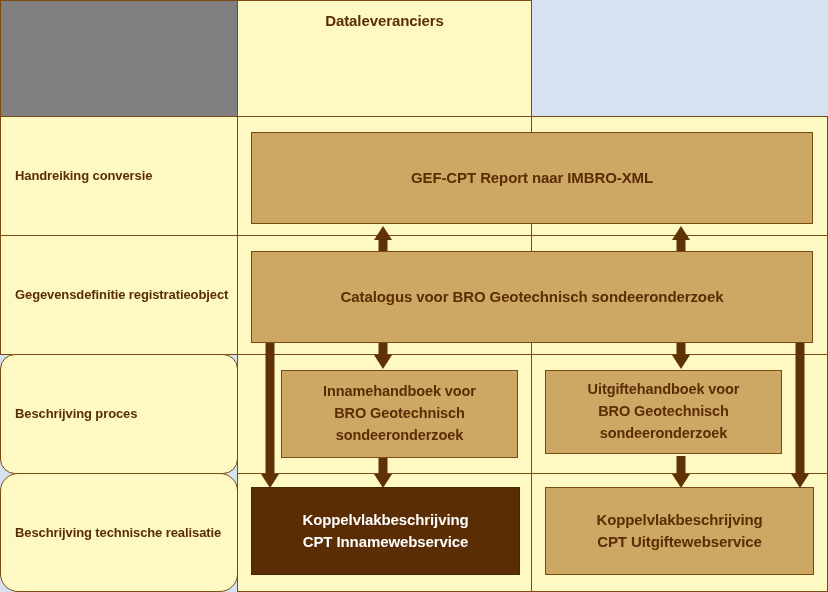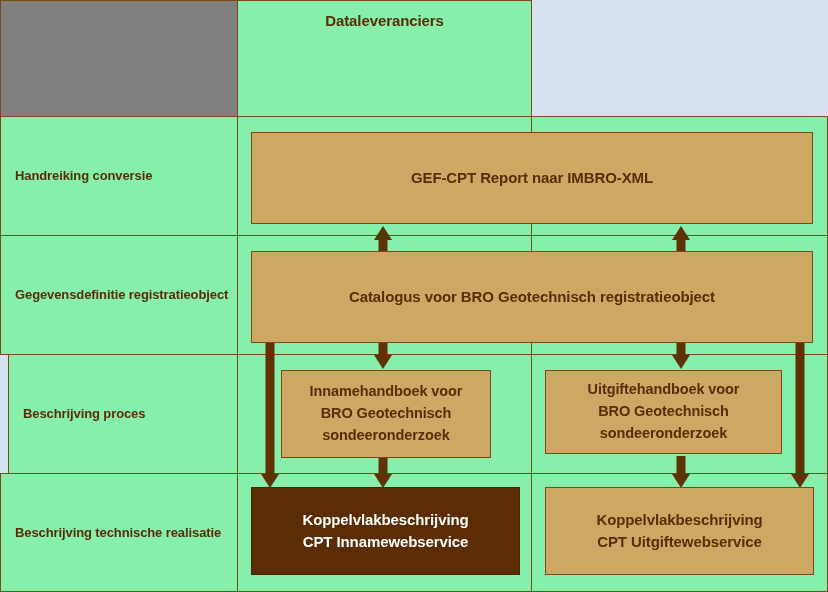--- a/index.html
+++ b/index.html
@@ -18,21 +18,21 @@
     height: 592px;
     overflow: hidden;
     background: #d6e2ef;
   }
 
   
   .cell {
     position: absolute;
     box-sizing: border-box;
     border: 1px solid #7a4a10;
-    background: #86efac;
+    background: #fef9c3;
   }
   .cell.corner {
     background: #808080;
     border-color: #7a4a10;
   }
 
   .row-label {
     position: absolute;
     left: 14px;
     right: 10px;
@@ -141,27 +141,27 @@
   </div>
   <div class="cell" style="left:237px; top:116px; width:295px; height:120px;"></div>
   <div class="cell" style="left:531px; top:116px; width:297px; height:120px;"></div>
 
   <div class="cell" style="left:0px;  top:235px; width:278px; height:120px;">
     <div class="row-label">Gegevensdefinitie registratieobject</div>
   </div>
   <div class="cell" style="left:237px; top:235px; width:295px; height:120px;"></div>
   <div class="cell" style="left:531px; top:235px; width:297px; height:120px;"></div>
 
-  <div class="cell" style="left:8px;  top:354px; width:238px; height:120px;">
+  <div class="cell" style="left:0px;  top:354px; width:238px; height:120px;border-radius:15px;">
     <div class="row-label">Beschrijving proces</div>
   </div>
   <div class="cell" style="left:237px; top:354px; width:295px; height:120px;"></div>
   <div class="cell" style="left:531px; top:354px; width:297px; height:120px;"></div>
 
-  <div class="cell" style="left:0px;  top:473px; width:238px; height:119px;">
+  <div class="cell" style="left:0px;  top:473px; width:238px; height:119px;border-radius:18px;">
     <div class="row-label">Beschrijving technische realisatie</div>
   </div>
   <div class="cell" style="left:237px; top:473px; width:295px; height:119px;"></div>
   <div class="cell" style="left:531px; top:473px; width:297px; height:119px;"></div>
 
   <div class="arrow up" style="left:374px; top:226px; width:18px; height:27px;">
     <span class="head"></span>
       <span class="shaft"></span>
   </div>
 
@@ -198,24 +198,24 @@
   <div class="arrow down" style="left:672px; top:456px; width:18px; height:32px;">
     <span class="shaft"></span>
       <span class="head"></span>
   </div>
 
   <div class="box" style="left:251px; top:132px; width:562px; height:92px;">
     <span class="txt">GEF-CPT Report naar IMBRO-XML</span>
   </div>
 
   <div class="box" style="left:251px; top:251px; width:562px; height:92px;">
-    <span class="txt">Catalogus voor BRO Geotechnisch registratieobject</span>
-  </div>
-
-  <div class="box small" style="left:281px; top:370px; width:210px; height:88px;">
+    <span class="txt">Catalogus voor BRO Geotechnisch sondeeronderzoek</span>
+  </div>
+
+  <div class="box small" style="left:281px; top:370px; width:237px; height:88px;">
     <span class="txt">Innamehandboek voor
 BRO Geotechnisch
 sondeeronderzoek</span>
   </div>
 
   <div class="box small" style="left:545px; top:370px; width:237px; height:84px;">
     <span class="txt">Uitgiftehandboek voor
 BRO Geotechnisch
 sondeeronderzoek</span>
   </div>

